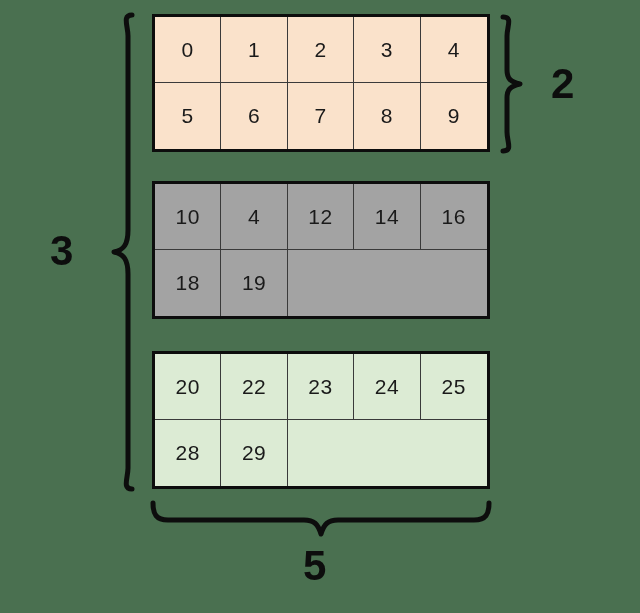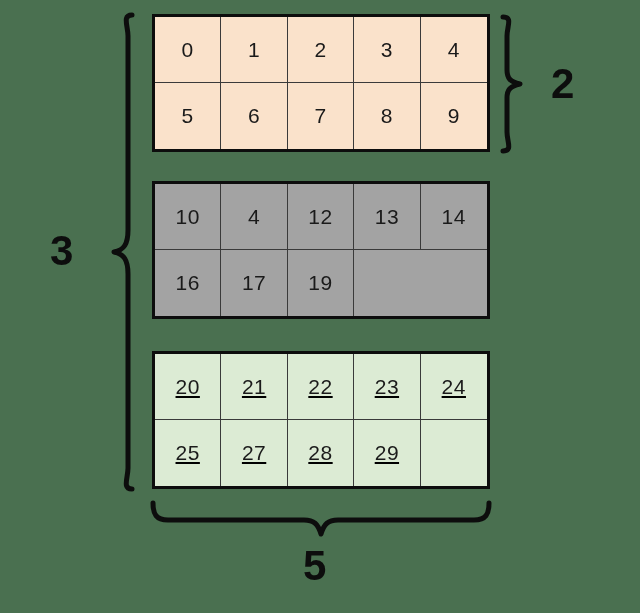--- a/index.html
+++ b/index.html
@@ -40,21 +40,21 @@
     color: #1a1a1a;
     border-right: 1.5px solid #3a3a3a;
     border-bottom: 1.5px solid #3a3a3a;
     letter-spacing: 0.5px;
   }
   .grid .cell:nth-child(5n) { border-right: none; }
   .grid .cell:nth-child(n+6) { border-bottom: none; }
 
   #grid-orange { top: 14px; }
   #grid-blue   { top: 181px; }
-  #grid-green  { top: 351px; text-decoration: underline; }
+  #grid-green  { top: 351px; }
 
   
   .brace-svg {
     position: absolute;
     overflow: visible;
   }
   .brace-path {
     fill: none;
     stroke: #0d0d0d;
     stroke-width: 5;
@@ -94,35 +94,32 @@
     <div class="cell">6</div>
     <div class="cell">7</div>
     <div class="cell">8</div>
     <div class="cell">9</div>
   </div>
 
   <div class="grid" id="grid-blue" style="background: #a3a3a3; border-color: rgb(13, 13, 13);">
     <div class="cell">10</div>
     <div class="cell">4</div>
     <div class="cell">12</div>
-    <div class="cell">13</div>
     <div class="cell">14</div>
     <div class="cell">16</div>
-    <div class="cell">17</div>
+    <div class="cell">18</div>
     <div class="cell">19</div>
   </div>
 
   <div class="grid" id="grid-green" style="background: rgb(220, 235, 212); border-color: rgb(13, 13, 13);">
     <div class="cell">20</div>
-    <div class="cell">21</div>
     <div class="cell">22</div>
     <div class="cell">23</div>
     <div class="cell">24</div>
     <div class="cell">25</div>
-    <div class="cell">27</div>
     <div class="cell">28</div>
     <div class="cell">29</div>
   </div>
 
   <svg class="brace-svg" id="brace-left-wrap" viewBox="0 0 26 480">
     <path class="brace-path" d="M 24 3
              C 14 3, 20 14, 20 24
              L 20 218
              C 20 232, 16 238, 6 240
              C 16 242, 20 248, 20 262

